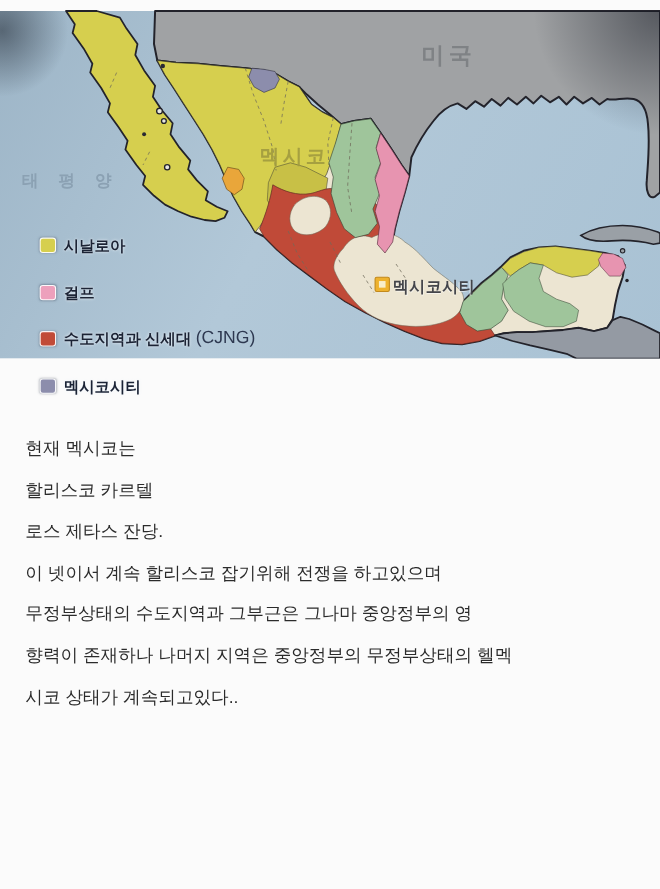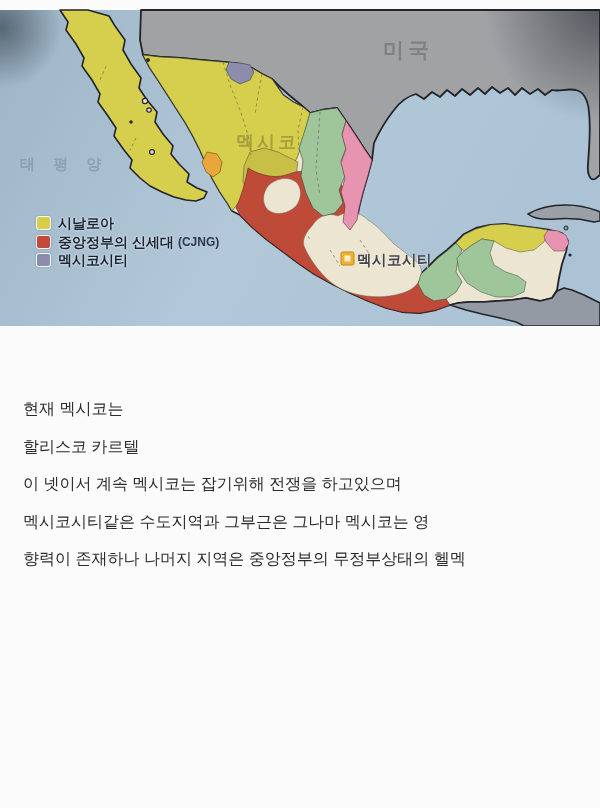--- a/index.html
+++ b/index.html
@@ -1,28 +1,28 @@
 <!DOCTYPE html>
 <html><head>
 <meta charset="utf-8">
 <style>
   html,body{margin:0;padding:0;}
   .page{position:relative;width:600px;height:808px;background:#fbfbfb;overflow:hidden;
         font-family:"Liberation Sans","DejaVu Sans",sans-serif;}
   .map-wrap{position:absolute;left:0;top:0;width:600px;height:326px;}
   .map-wrap svg{display:block;}
   
-  .legend{position:absolute;left:36px;top:214px;display:flex;flex-direction:column;}
+  .legend{position:absolute;left:36px;top:214px;display:flex;flex-direction:column;gap:24px;}
   .legend-row{display:flex;align-items:center;height:18.6px;}
   .swatch{width:13px;height:12px;border-radius:3px;border:1px solid rgba(255,255,255,.92);
           box-shadow:0 0 2px rgba(40,50,70,.35);margin-right:7px;flex:0 0 auto;}
   .legend-label{font-size:14px;font-weight:bold;color:#1b2335;line-height:1;
                 text-shadow:0 0 3px rgba(240,246,252,.85),0 0 1px rgba(240,246,252,.9);
                 white-space:nowrap;}
-  .legend-suffix{font-size:12px;font-weight:700;color:#2d3850;margin-left:4px;}
+  .legend-suffix{font-size:16px;font-weight:400;color:#2d3850;margin-left:4px;}
   
   .body-text{position:absolute;left:23px;top:390px;width:566px;font-size:16px;
              line-height:37.6px;color:#2b2b2b;}
   .body-line{white-space:nowrap;}
 </style>
 </head>
 <body>
 
 <div class="page">
 
@@ -111,32 +111,38 @@
       <text x="358" y="266" font-size="14.5" font-weight="bold" fill="rgba(255,255,255,0.55)">멕시코시티</text>
       <text x="357" y="265" font-size="14.5" font-weight="bold" letter-spacing="0.5" fill="#44454a">멕시코시티</text>
     </svg>
 
     <div class="legend">
       <div class="legend-row">
         <span class="swatch" style="background-color: rgb(214, 207, 78);"></span>
         <span class="legend-label">시날로아</span>
       </div>
       <div class="legend-row">
+        <span class="swatch" style="background-color: rgb(237, 160, 188);"></span>
+        <span class="legend-label">걸프</span>
+      </div>
+      <div class="legend-row">
         <span class="swatch" style="background-color: rgb(193, 75, 56);"></span>
-        <span class="legend-label">중앙정부의 신세대</span>
+        <span class="legend-label">수도지역과 신세대</span>
         <span class="legend-suffix">(CJNG)</span>
       </div>
       <div class="legend-row">
         <span class="swatch" style="background-color: rgb(140, 141, 172);"></span>
         <span class="legend-label">멕시코시티</span>
       </div>
     </div>
   </div>
 
   <div class="body-text">
     <div class="body-line">현재 멕시코는</div>
     <div class="body-line">할리스코 카르텔</div>
-    <div class="body-line">이 넷이서 계속 멕시코는 잡기위해 전쟁을 하고있으며</div>
-    <div class="body-line">멕시코시티같은 수도지역과 그부근은 그나마 멕시코는 영</div>
+    <div class="body-line">로스 제타스 잔당.</div>
+    <div class="body-line">이 넷이서 계속 할리스코 잡기위해 전쟁을 하고있으며</div>
+    <div class="body-line">무정부상태의 수도지역과 그부근은 그나마 중앙정부의 영</div>
     <div class="body-line">향력이 존재하나 나머지 지역은 중앙정부의 무정부상태의 헬멕</div>
+    <div class="body-line">시코 상태가 계속되고있다..</div>
   </div>
 
 </div>
 
 </body></html>

